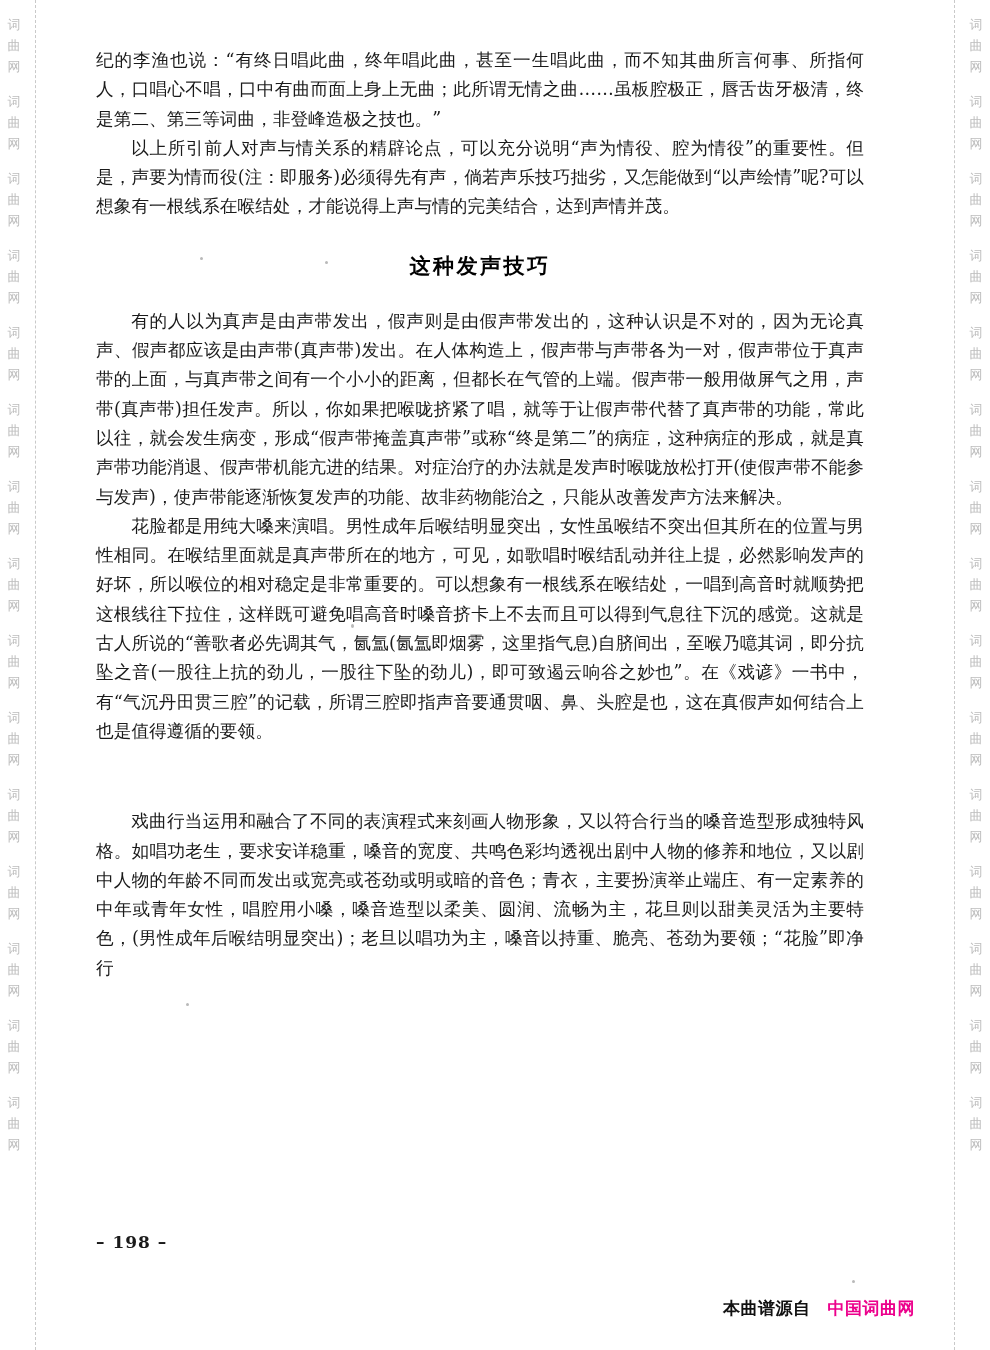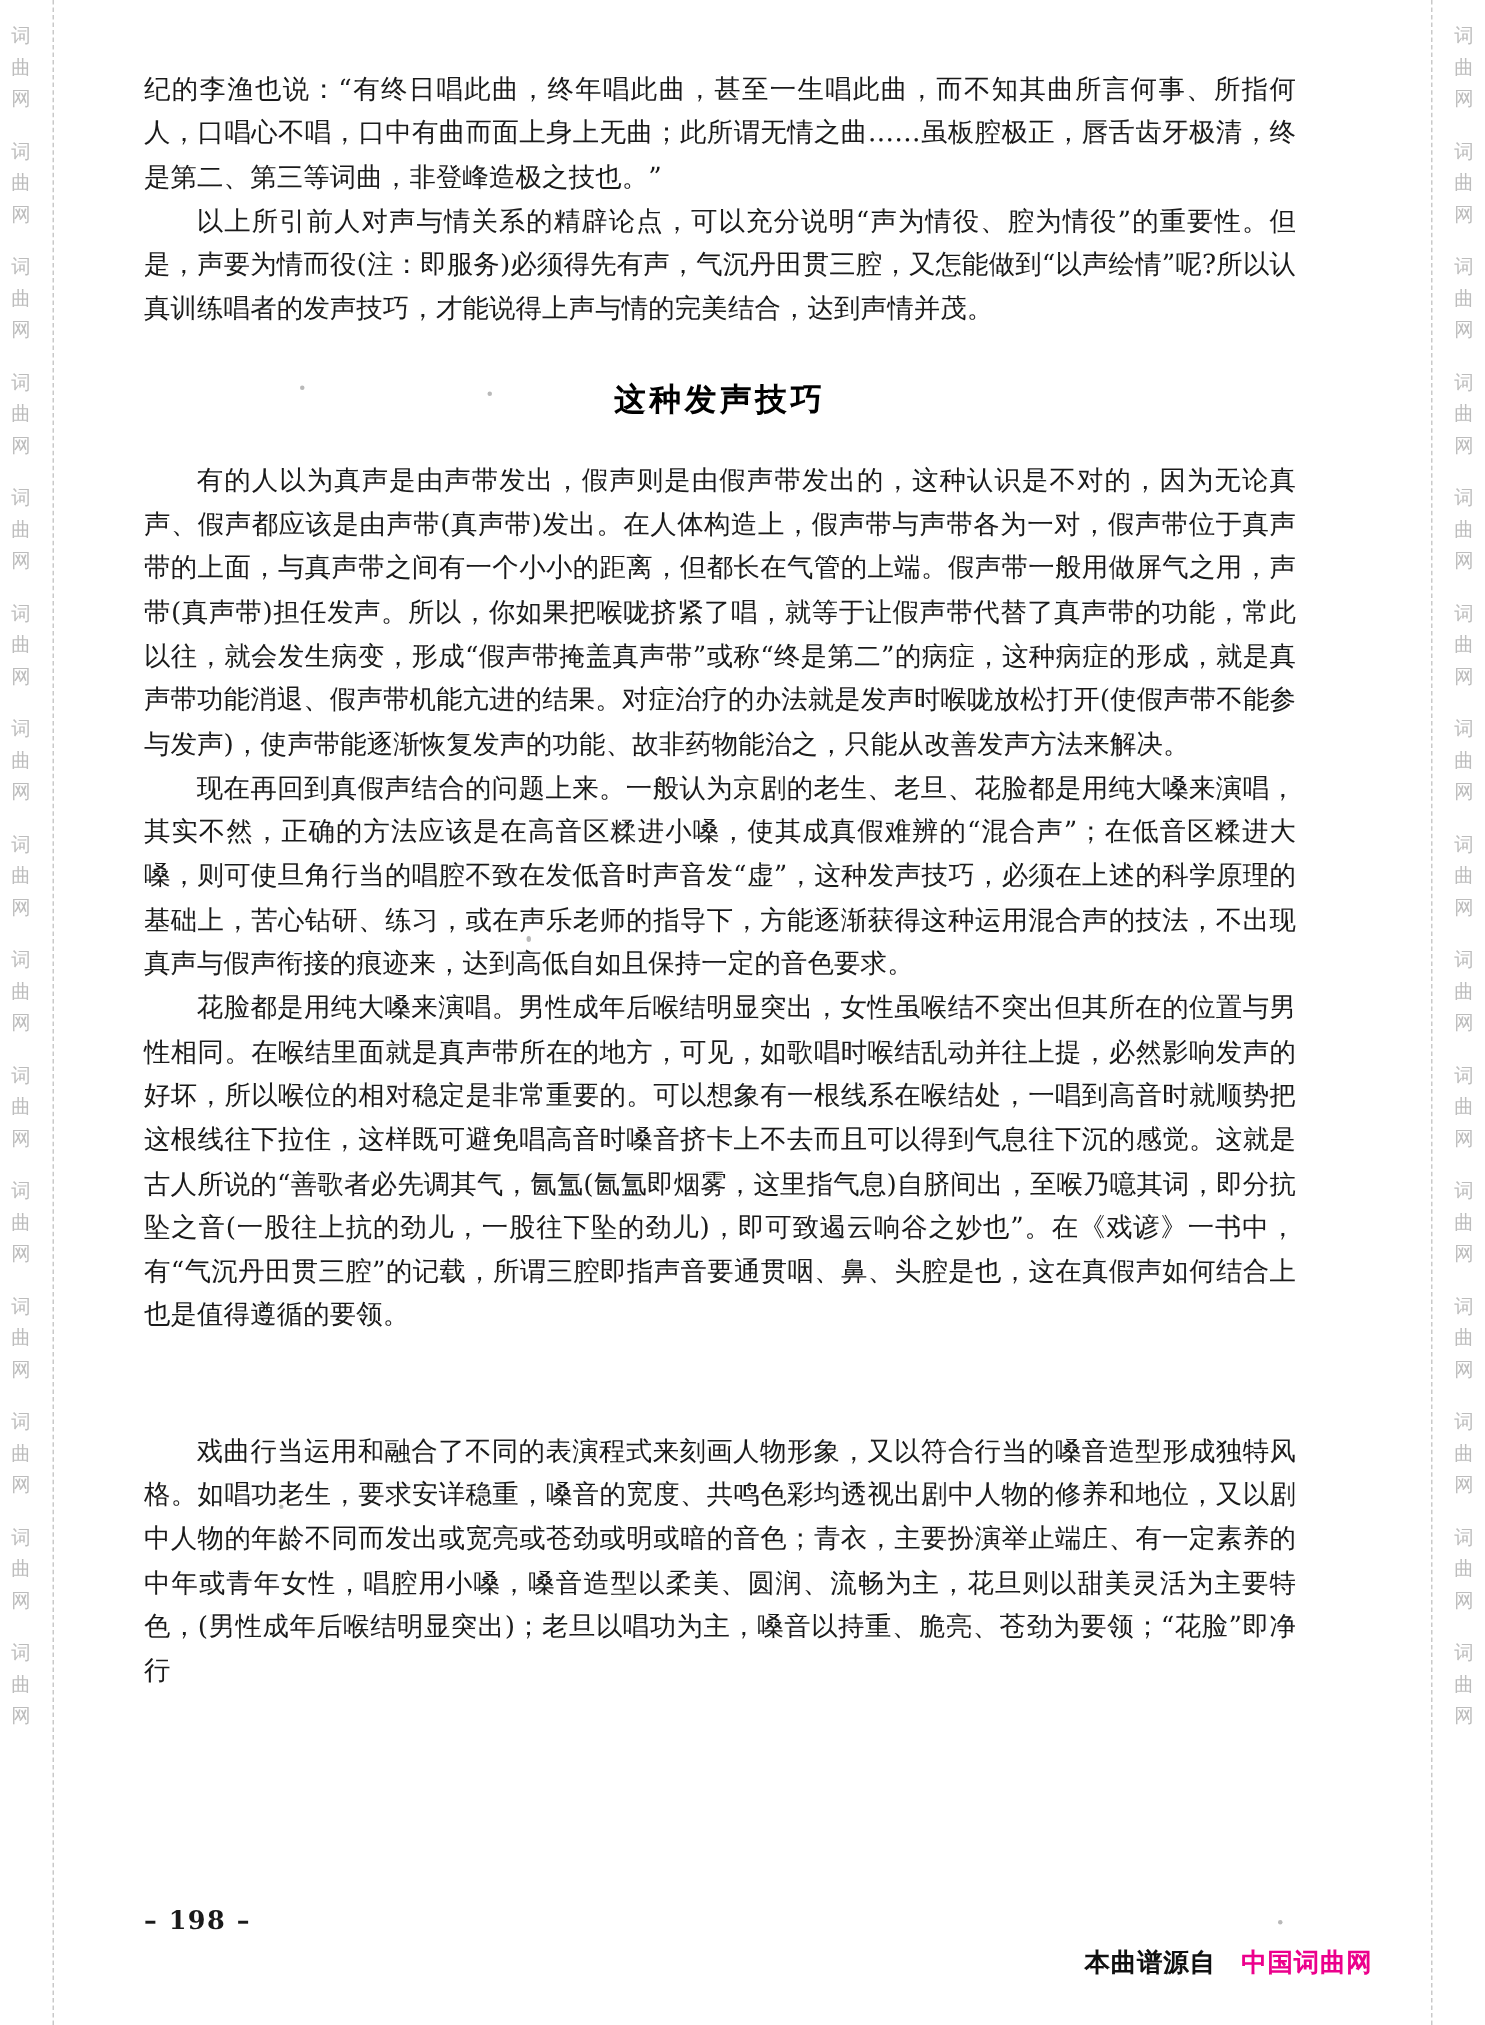--- a/index.html
+++ b/index.html
@@ -114,21 +114,20 @@
   
   .page-number {
     position: absolute;
     left: 96px;
     top: 1232px;
     font-family: "DejaVu Serif", "Liberation Serif", serif;
     font-weight: bold;
     font-size: 17px;
     letter-spacing: 1px;
     color: #1a1a1a;
-    margin-top: 39px;
   }
 
   
   .footer-credit {
     position: absolute;
     right: 75px;
     top: 1297px;
     display: flex;
     align-items: baseline;
     gap: 17px;
@@ -311,28 +310,27 @@
         <div class="wm-char" style="color: rgb(189, 189, 189);">网</div>
       </div>
     </div>
 </div>
 
 <div class="page">
 
   <div class="content">
 
     <p class="para">纪的李渔也说：“有终日唱此曲，终年唱此曲，甚至一生唱此曲，而不知其曲所言何事、所指何人，口唱心不唱，口中有曲而面上身上无曲；此所谓无情之曲……虽板腔极正，唇舌齿牙极清，终是第二、第三等词曲，非登峰造极之技也。”</p>
-    <p class="para indent">以上所引前人对声与情关系的精辟论点，可以充分说明“声为情役、腔为情役”的重要性。但是，声要为情而役(注：即服务)必须得先有声，气沉丹田贯三腔，又怎能做到“以声绘情”呢?所以认真训练唱者的发声技巧，才能说得上声与情的完美结合，达到声情并茂。</p>
+    <p class="para indent">以上所引前人对声与情关系的精辟论点，可以充分说明“声为情役、腔为情役”的重要性。但是，声要为情而役(注：即服务)必须得先有声，倘若声乐技巧拙劣，又怎能做到“以声绘情”呢?可以想象有一根线系在喉结处，才能说得上声与情的完美结合，达到声情并茂。</p>
 
     <div class="gap-before-head"></div>
     <h2 class="section-head">这种发声技巧</h2>
     <div class="gap-after-head"></div>
 
     <p class="para indent">有的人以为真声是由声带发出，假声则是由假声带发出的，这种认识是不对的，因为无论真声、假声都应该是由声带(真声带)发出。在人体构造上，假声带与声带各为一对，假声带位于真声带的上面，与真声带之间有一个小小的距离，但都长在气管的上端。假声带一般用做屏气之用，声带(真声带)担任发声。所以，你如果把喉咙挤紧了唱，就等于让假声带代替了真声带的功能，常此以往，就会发生病变，形成“假声带掩盖真声带”或称“终是第二”的病症，这种病症的形成，就是真声带功能消退、假声带机能亢进的结果。对症治疗的办法就是发声时喉咙放松打开(使假声带不能参与发声)，使声带能逐渐恢复发声的功能、故非药物能治之，只能从改善发声方法来解决。</p>
-    <p class="para indent">现在再回到真假声结合的问题上来。一般认为京剧的老生、老旦、花脸都是用纯大嗓来演唱，其实不然，正确的方法应该是在高音区糅进小嗓，使其成真假难辨的“混合声”；在低音区糅进大嗓，则可使旦角行当的唱腔不致在发低音时声音发“虚”，这种发声技巧，必须在上述的科学原理的基础上，苦心钻研、练习，或在声乐老师的指导下，方能逐渐获得这种运用混合声的技法，不出现真声与假声衔接的痕迹来，达到高低自如且保持一定的音色要求。</p>
 
     <p class="para indent"><span>花脸都是用纯大嗓来演唱。男性成年后喉结明显突出，女性虽喉结不突出但其所在的位置与男性相同。在喉结里面就是真声带所在的地方，可见，如歌唱时喉结乱动并往上提，必然影响发声的好坏，所以喉位的相对稳定是非常重要的。可以想象有一根线系在喉结处，一唱到高音时就顺势把这根线往下拉住，这样既可避免唱高音时嗓音挤卡上不去而且可以得到气息往下沉的感觉。这就是古人所说的“善歌者必先调其气，氤氲(氤氲即烟雾，这里指气息)自脐间出，至喉乃噫其词，即分</span><span class="emph">抗坠之音(</span><span>一股往上抗的劲儿，一股往下坠的劲儿)，即可致遏云响谷之妙也”。在《戏谚》一书中，有“气沉丹田贯三腔”的记载，所谓三腔即指声音要通贯咽、鼻、头腔是也，这在真假声如何结合上也是值得遵循的要领。</span></p>
 
     <div class="gap-before-head2"></div>
     <div class="gap-after-head2"></div>
 
     <p class="para indent">戏曲行当运用和融合了不同的表演程式来刻画人物形象，又以符合行当的嗓音造型形成独特风格。如唱功老生，要求安详稳重，嗓音的宽度、共鸣色彩均透视出剧中人物的修养和地位，又以剧中人物的年龄不同而发出或宽亮或苍劲或明或暗的音色；青衣，主要扮演举止端庄、有一定素养的中年或青年女性，唱腔用小嗓，嗓音造型以柔美、圆润、流畅为主，花旦则以甜美灵活为主要特色，(男性成年后喉结明显突出)；老旦以唱功为主，嗓音以持重、脆亮、苍劲为要领；“花脸”即净行</p>
   </div>
 
   <div class="page-number">– 198 –</div>

